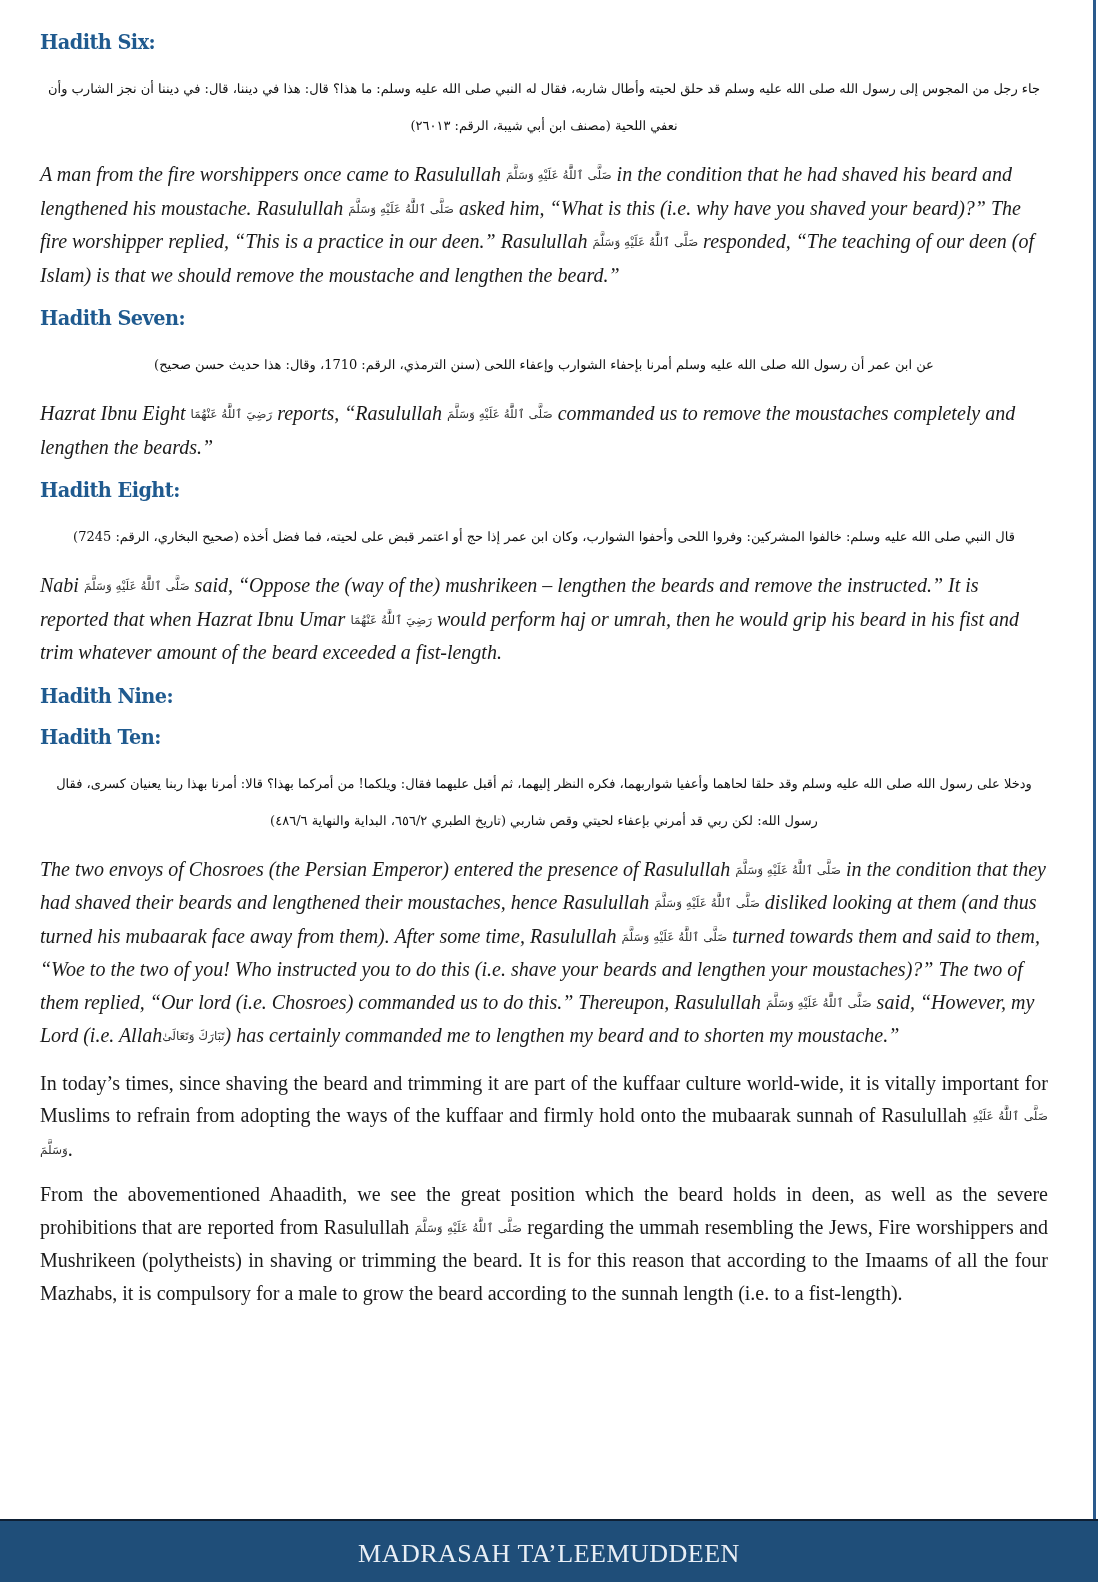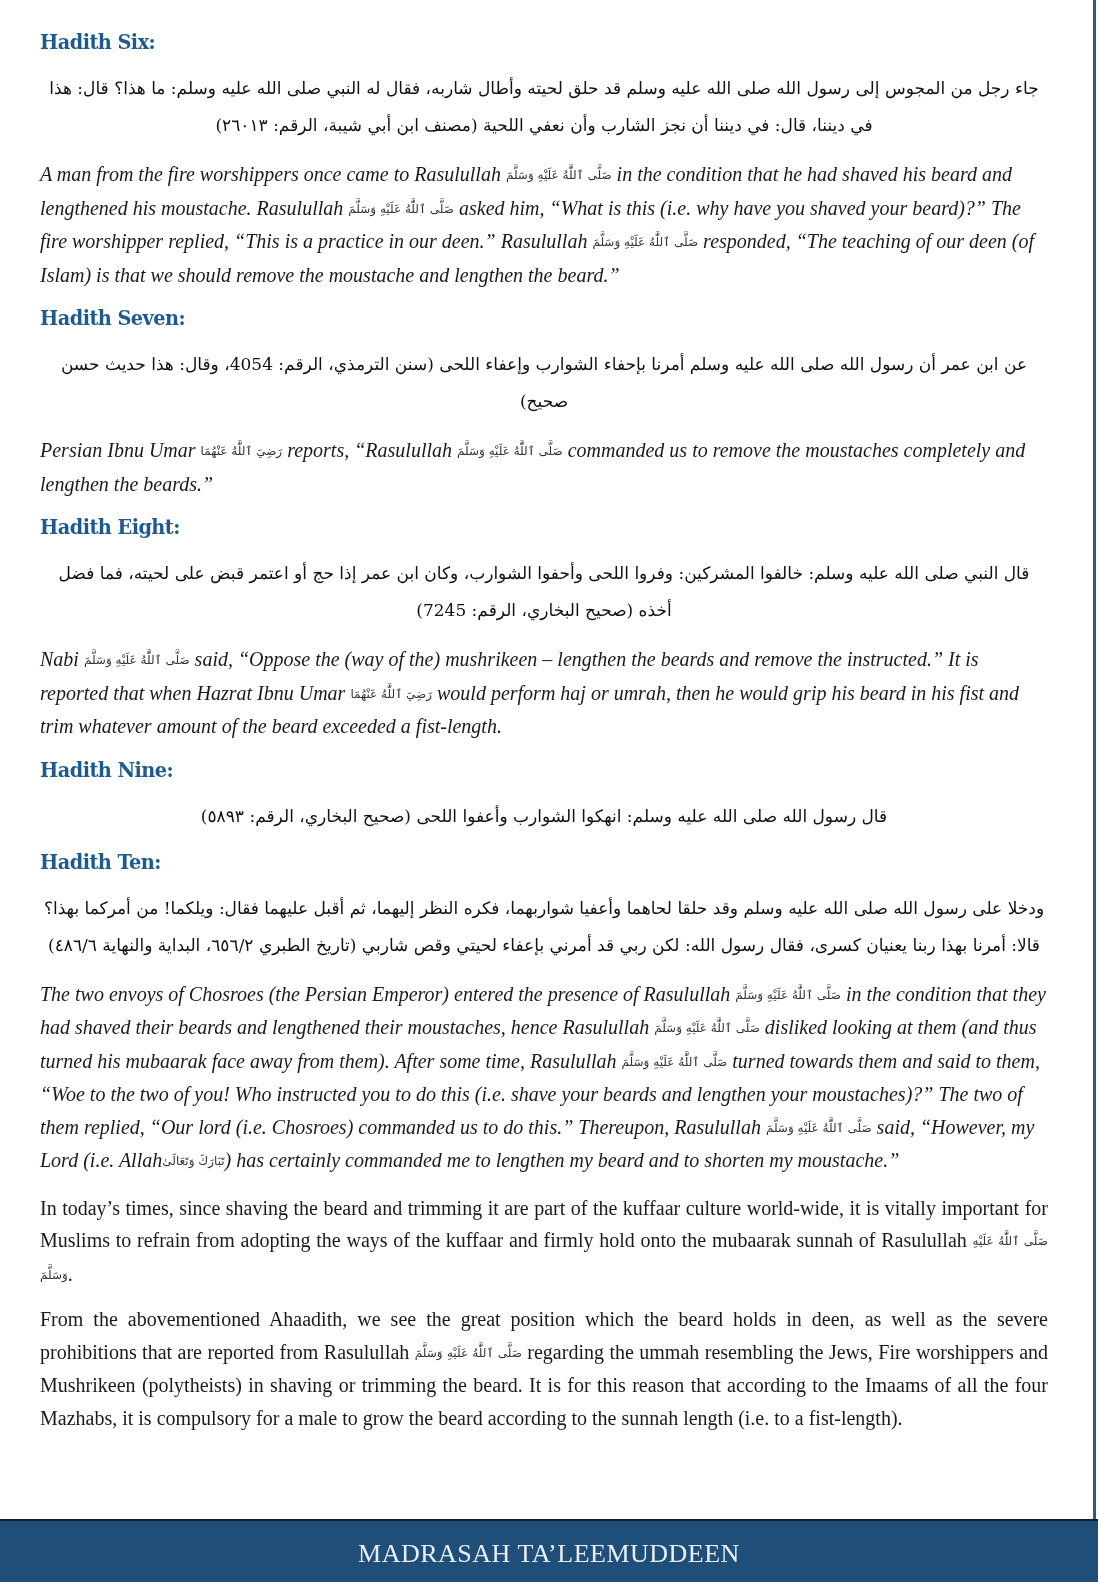--- a/index.html
+++ b/index.html
@@ -36,21 +36,21 @@
       color: #1f5a8f;
       margin: 0 0 16px 0;
       letter-spacing: -0.6px;
       transform: scaleX(0.92);
       transform-origin: left center;
     }
     .arabic {
       direction: rtl;
       text-align: center;
       font-family: "DejaVu Serif", serif;
-      font-size: 17px;
+      font-size: 13px;
       line-height: 37px;
       margin: 0 0 14px 0;
       color: #111;
     }
     .translation {
       text-align: left;
       font-family: "Liberation Serif", serif;
       font-style: italic;
       font-size: 20px;
       line-height: 32.5px;
@@ -111,23 +111,23 @@
       <span>in the condition that he had shaved his beard and lengthened his moustache. Rasulullah</span>
       <span class="hon">صَلَّى ٱللَّٰهُ عَلَيْهِ وَسَلَّمَ</span>
       <span>asked him, “What is this (i.e. why have you shaved your beard)?” The fire worshipper replied, “This is a practice in our deen.” Rasulullah</span>
       <span class="hon">صَلَّى ٱللَّٰهُ عَلَيْهِ وَسَلَّمَ</span>
       <span>responded, “The teaching of our deen (of Islam) is that we should remove the moustache and lengthen the beard.”</span>
     </p>
   </div>
 
   <div class="section">
     <h2 class="heading">Hadith Seven:</h2>
-    <p class="arabic">عن ابن عمر أن رسول الله صلى الله عليه وسلم أمرنا بإحفاء الشوارب وإعفاء اللحى (سنن الترمذي، الرقم: 4054، وقال: هذا حديث حسن صحيح)</p>
+    <p class="arabic">عن ابن عمر أن رسول الله صلى الله عليه وسلم أمرنا بإحفاء الشوارب وإعفاء اللحى (سنن الترمذي، الرقم: 1710، وقال: هذا حديث حسن صحيح)</p>
     <p class="translation">
-      <span>Persian Ibnu Umar</span>
+      <span>Hazrat Ibnu Eight</span>
       <span class="hon">رَضِيَ ٱللَّٰهُ عَنْهُمَا</span>
       <span>reports, “Rasulullah</span>
       <span class="hon">صَلَّى ٱللَّٰهُ عَلَيْهِ وَسَلَّمَ</span>
       <span>commanded us to remove the moustaches completely and lengthen the beards.”</span>
     </p>
   </div>
 
   <div class="section">
     <h2 class="heading">Hadith Eight:</h2>
     <p class="arabic">قال النبي صلى الله عليه وسلم: خالفوا المشركين: وفروا اللحى وأحفوا الشوارب، وكان ابن عمر إذا حج أو اعتمر قبض على لحيته، فما فضل أخذه (صحيح البخاري، الرقم: 7245)</p>
@@ -135,21 +135,20 @@
       <span>Nabi</span>
       <span class="hon">صَلَّى ٱللَّٰهُ عَلَيْهِ وَسَلَّمَ</span>
       <span>said, “Oppose the (way of the) mushrikeen – lengthen the beards and remove the instructed.” It is reported that when Hazrat Ibnu Umar</span>
       <span class="hon">رَضِيَ ٱللَّٰهُ عَنْهُمَا</span>
       <span>would perform haj or umrah, then he would grip his beard in his fist and trim whatever amount of the beard exceeded a fist-length.</span>
     </p>
   </div>
 
   <div class="section">
     <h2 class="heading">Hadith Nine:</h2>
-    <p class="arabic">قال رسول الله صلى الله عليه وسلم: انهكوا الشوارب وأعفوا اللحى (صحيح البخاري، الرقم: ٥٨٩٣)</p>
   </div>
 
   <div class="section">
     <h2 class="heading">Hadith Ten:</h2>
     <p class="arabic">ودخلا على رسول الله صلى الله عليه وسلم وقد حلقا لحاهما وأعفيا شواربهما، فكره النظر إليهما، ثم أقبل عليهما فقال: ويلكما! من أمركما بهذا؟ قالا: أمرنا بهذا ربنا يعنيان كسرى، فقال رسول الله: لكن ربي قد أمرني بإعفاء لحيتي وقص شاربي (تاريخ الطبري ٦٥٦/٢، البداية والنهاية ٤٨٦/٦)</p>
     <p class="translation">
       <span>The two envoys of Chosroes (the Persian Emperor) entered the presence of Rasulullah</span>
       <span class="hon">صَلَّى ٱللَّٰهُ عَلَيْهِ وَسَلَّمَ</span>
       <span>in the condition that they had shaved their beards and lengthened their moustaches, hence Rasulullah</span>
       <span class="hon">صَلَّى ٱللَّٰهُ عَلَيْهِ وَسَلَّمَ</span>

